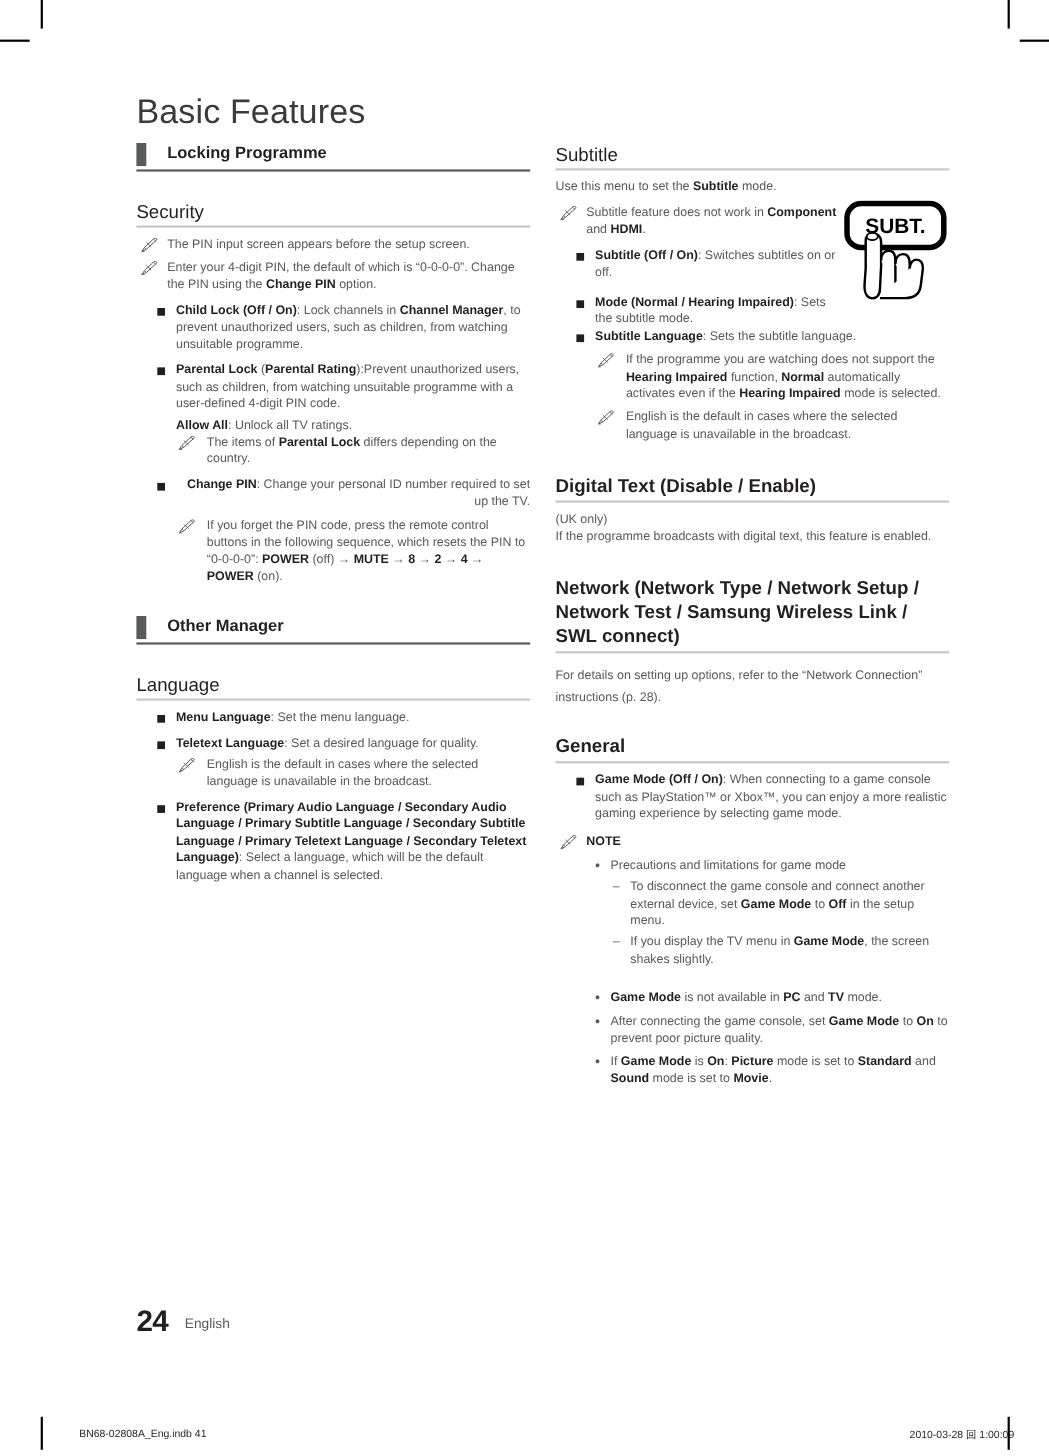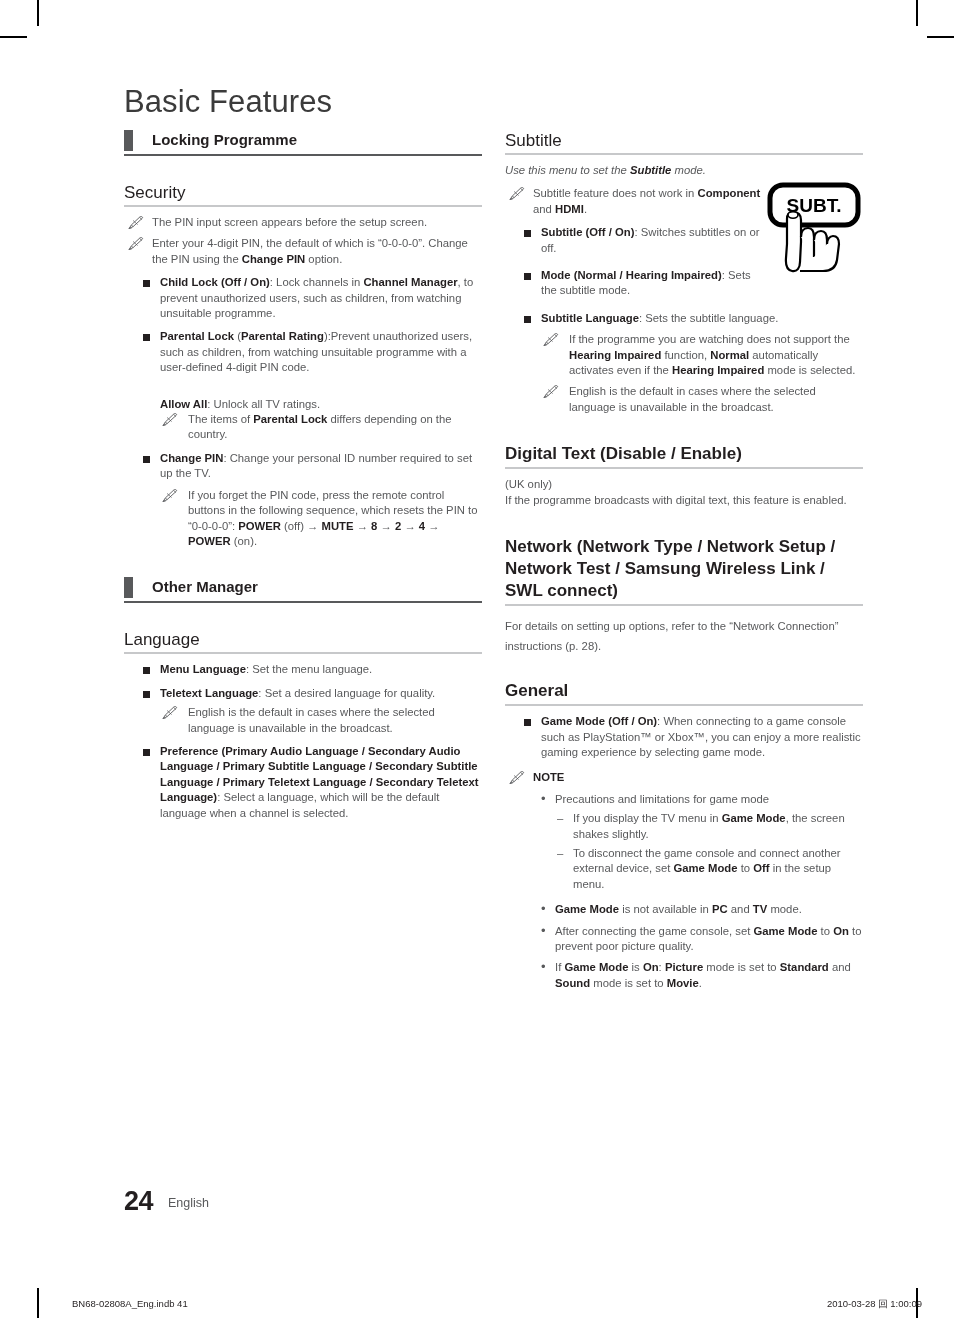--- a/index.html
+++ b/index.html
@@ -264,36 +264,36 @@
               <path d="M0.4 12.8 L3.6 12.8" stroke="#58595b" stroke-width="0.7"></path>
             </svg>
           </span><span>Enter your 4-digit PIN, the default of which is “0-0-0-0”. Change the PIN using the </span><b>Change PIN</b><span> option.</span>
         </li>
 
         <li class="li li-sq" style="margin-top:8px;"><b>Child Lock (Off / On)</b><span>: Lock channels in </span><b>Channel Manager</b><span>, to prevent unauthorized users, such as children, from watching unsuitable programme.</span></li>
 
 
         <li class="li li-sq" style="margin-top:8px;"><b>Parental Lock</b><span> (</span><b>Parental Rating</b><span>):Prevent unauthorized users, such as children, from watching unsuitable programme with a user-defined 4-digit PIN code.</span></li>
 
-        <li class="li li-plain" style="margin-top:21px;"><b>Allow All</b><span>: Unlock all TV ratings.</span></li>
+        <li class="li li-plain" style="margin-top:4px;"><b>Allow All</b><span>: Unlock all TV ratings.</span></li>
 
         <li class="li li-note2">
           <span class="pencil">
             <svg viewBox="0 0 16 13" width="16" height="13">
               <path d="M14.4 1.1 C13.6 0.3 12.4 0.4 11.7 1.1 L3.3 9.0 L1.2 12.4 L5.0 10.7 L13.6 2.9 C14.4 2.2 14.9 1.7 14.4 1.1 Z" fill="#ffffff" stroke="#58595b" stroke-width="0.9"></path>
               <path d="M11.5 1.4 L14.0 3.5" stroke="#58595b" stroke-width="0.8"></path>
               <path d="M3.4 9.0 L5.1 10.6" stroke="#58595b" stroke-width="0.8"></path>
               <path d="M1.3 12.3 L2.6 11.6" stroke="#58595b" stroke-width="0.8"></path>
               <path d="M5.0 4.4 L9.6 8.6" stroke="#58595b" stroke-width="0.7"></path>
               <path d="M0.4 12.8 L3.6 12.8" stroke="#58595b" stroke-width="0.7"></path>
             </svg>
           </span><span>The items of </span><b>Parental Lock</b><span> differs depending on the country.</span>
         </li>
 
-        <li class="li li-sq" style="margin-top:8px;"><b>Change PIN</b><span>: Change your personal ID number required to set up the TV.</span></li>
+        <li class="li li-sq" style="margin-top:8px;text-align:right;"><b>Change PIN</b><span>: Change your personal ID number required to set up the TV.</span></li>
 
         <li class="li li-note2" style="margin-top:6px;">
           <span class="pencil">
             <svg viewBox="0 0 16 13" width="16" height="13">
               <path d="M14.4 1.1 C13.6 0.3 12.4 0.4 11.7 1.1 L3.3 9.0 L1.2 12.4 L5.0 10.7 L13.6 2.9 C14.4 2.2 14.9 1.7 14.4 1.1 Z" fill="#ffffff" stroke="#58595b" stroke-width="0.9"></path>
               <path d="M11.5 1.4 L14.0 3.5" stroke="#58595b" stroke-width="0.8"></path>
               <path d="M3.4 9.0 L5.1 10.6" stroke="#58595b" stroke-width="0.8"></path>
               <path d="M1.3 12.3 L2.6 11.6" stroke="#58595b" stroke-width="0.8"></path>
               <path d="M5.0 4.4 L9.6 8.6" stroke="#58595b" stroke-width="0.7"></path>
               <path d="M0.4 12.8 L3.6 12.8" stroke="#58595b" stroke-width="0.7"></path>
@@ -345,21 +345,21 @@
           <path d="M34 55 C34 49 37 46 41 46 C45 46 47 49 47 55 L47 75" fill="#ffffff" stroke="#000000" stroke-width="2.2"></path>
           <path d="M47 58 C47 52 50 49 54 49 C58 49 60 52 60 58 L60 76" fill="#ffffff" stroke="#000000" stroke-width="2.2"></path>
           <path d="M60 62 C60 57 63 54 66 54 C70 54 72 57 72 62 L70 78 C69 85 64 89 56 89 L33 89" fill="#ffffff" stroke="#000000" stroke-width="2.2"></path>
           <ellipse cx="26" cy="33" rx="5" ry="3.2" fill="#ffffff" stroke="#000000" stroke-width="1.6"></ellipse>
         </svg>
       </div>
 
       <div class="h2">Subtitle</div>
       <div class="gap8"></div>
 
-      <div class="para" style="padding-left:0;font-style:italic;"><span>Use this menu to set the </span><b>Subtitle</b><span> mode.</span></div>
+      <div class="para" style="padding-left:0;"><span>Use this menu to set the </span><b>Subtitle</b><span> mode.</span></div>
 
       <div class="gap8"></div>
 
       <ul class="list">
         <li class="li li-note" style="padding-right:100px;">
           <span class="pencil">
             <svg viewBox="0 0 16 13" width="16" height="13">
               <path d="M14.4 1.1 C13.6 0.3 12.4 0.4 11.7 1.1 L3.3 9.0 L1.2 12.4 L5.0 10.7 L13.6 2.9 C14.4 2.2 14.9 1.7 14.4 1.1 Z" fill="#ffffff" stroke="#58595b" stroke-width="0.9"></path>
               <path d="M11.5 1.4 L14.0 3.5" stroke="#58595b" stroke-width="0.8"></path>
               <path d="M3.4 9.0 L5.1 10.6" stroke="#58595b" stroke-width="0.8"></path>
@@ -367,21 +367,21 @@
               <path d="M5.0 4.4 L9.6 8.6" stroke="#58595b" stroke-width="0.7"></path>
               <path d="M0.4 12.8 L3.6 12.8" stroke="#58595b" stroke-width="0.7"></path>
             </svg>
           </span><span>Subtitle feature does not work in </span><b>Component</b><span> and </span><b>HDMI</b><span>.</span>
         </li>
 
         <li class="li li-sq" style="margin-top:8px; padding-right:100px;"><b>Subtitle (Off / On)</b><span>: Switches subtitles on or off.</span></li>
 
         <li class="li li-sq" style="margin-top:12px; padding-right:100px;"><b>Mode (Normal / Hearing Impaired)</b><span>: Sets the subtitle mode.</span></li>
 
-        <li class="li li-sq" style="margin-top:12px;"><b>Subtitle Language</b><span>: Sets the subtitle language.</span></li>
+        <li class="li li-sq" style=""><b>Subtitle Language</b><span>: Sets the subtitle language.</span></li>
 
         <li class="li li-note2" style="margin-top:6px;">
           <span class="pencil">
             <svg viewBox="0 0 16 13" width="16" height="13">
               <path d="M14.4 1.1 C13.6 0.3 12.4 0.4 11.7 1.1 L3.3 9.0 L1.2 12.4 L5.0 10.7 L13.6 2.9 C14.4 2.2 14.9 1.7 14.4 1.1 Z" fill="#ffffff" stroke="#58595b" stroke-width="0.9"></path>
               <path d="M11.5 1.4 L14.0 3.5" stroke="#58595b" stroke-width="0.8"></path>
               <path d="M3.4 9.0 L5.1 10.6" stroke="#58595b" stroke-width="0.8"></path>
               <path d="M1.3 12.3 L2.6 11.6" stroke="#58595b" stroke-width="0.8"></path>
               <path d="M5.0 4.4 L9.6 8.6" stroke="#58595b" stroke-width="0.7"></path>
               <path d="M0.4 12.8 L3.6 12.8" stroke="#58595b" stroke-width="0.7"></path>
@@ -438,25 +438,25 @@
             <path d="M0.4 12.8 L3.6 12.8" stroke="#58595b" stroke-width="0.7"></path>
           </svg>
         </span><span>NOTE</span>
       </div>
 
       <div class="gap6"></div>
 
       <ul class="list">
         <li class="li li-dot">Precautions and limitations for game mode</li>
 
+        <li class="li li-dash" style="margin-top:4px;"><span>To disconnect the game console and connect another external device, set </span><b>Game Mode</b><span> to </span><b>Off</b><span> in the setup menu.</span></li>
+
         <li class="li li-dash" style="margin-top:4px;"><span>If you display the TV menu in </span><b>Game Mode</b><span>, the screen shakes slightly.</span></li>
 
-        <li class="li li-dash" style="margin-top:4px;"><span>To disconnect the game console and connect another external device, set </span><b>Game Mode</b><span> to </span><b>Off</b><span> in the setup menu.</span></li>
-
-        <li class="li li-dot" style="margin-top:10px;"><b>Game Mode</b><span> is not available in </span><b>PC</b><span> and </span><b>TV</b><span> mode.</span></li>
+        <li class="li li-dot" style="margin-top:20px;"><b>Game Mode</b><span> is not available in </span><b>PC</b><span> and </span><b>TV</b><span> mode.</span></li>
 
         <li class="li li-dot" style="margin-top:6px;"><span>After connecting the game console, set </span><b>Game Mode</b><span> to </span><b>On</b><span> to prevent poor picture quality.</span></li>
 
         <li class="li li-dot" style="margin-top:6px;"><span>If </span><b>Game Mode</b><span> is </span><b>On</b><span>: </span><b>Picture</b><span> mode is set to </span><b>Standard</b><span> and </span><b>Sound</b><span> mode is set to </span><b>Movie</b><span>.</span></li>
       </ul>
     </div>
   </div>
 
   <div class="pagenum">24</div>
   <div class="pagelang">English</div>

